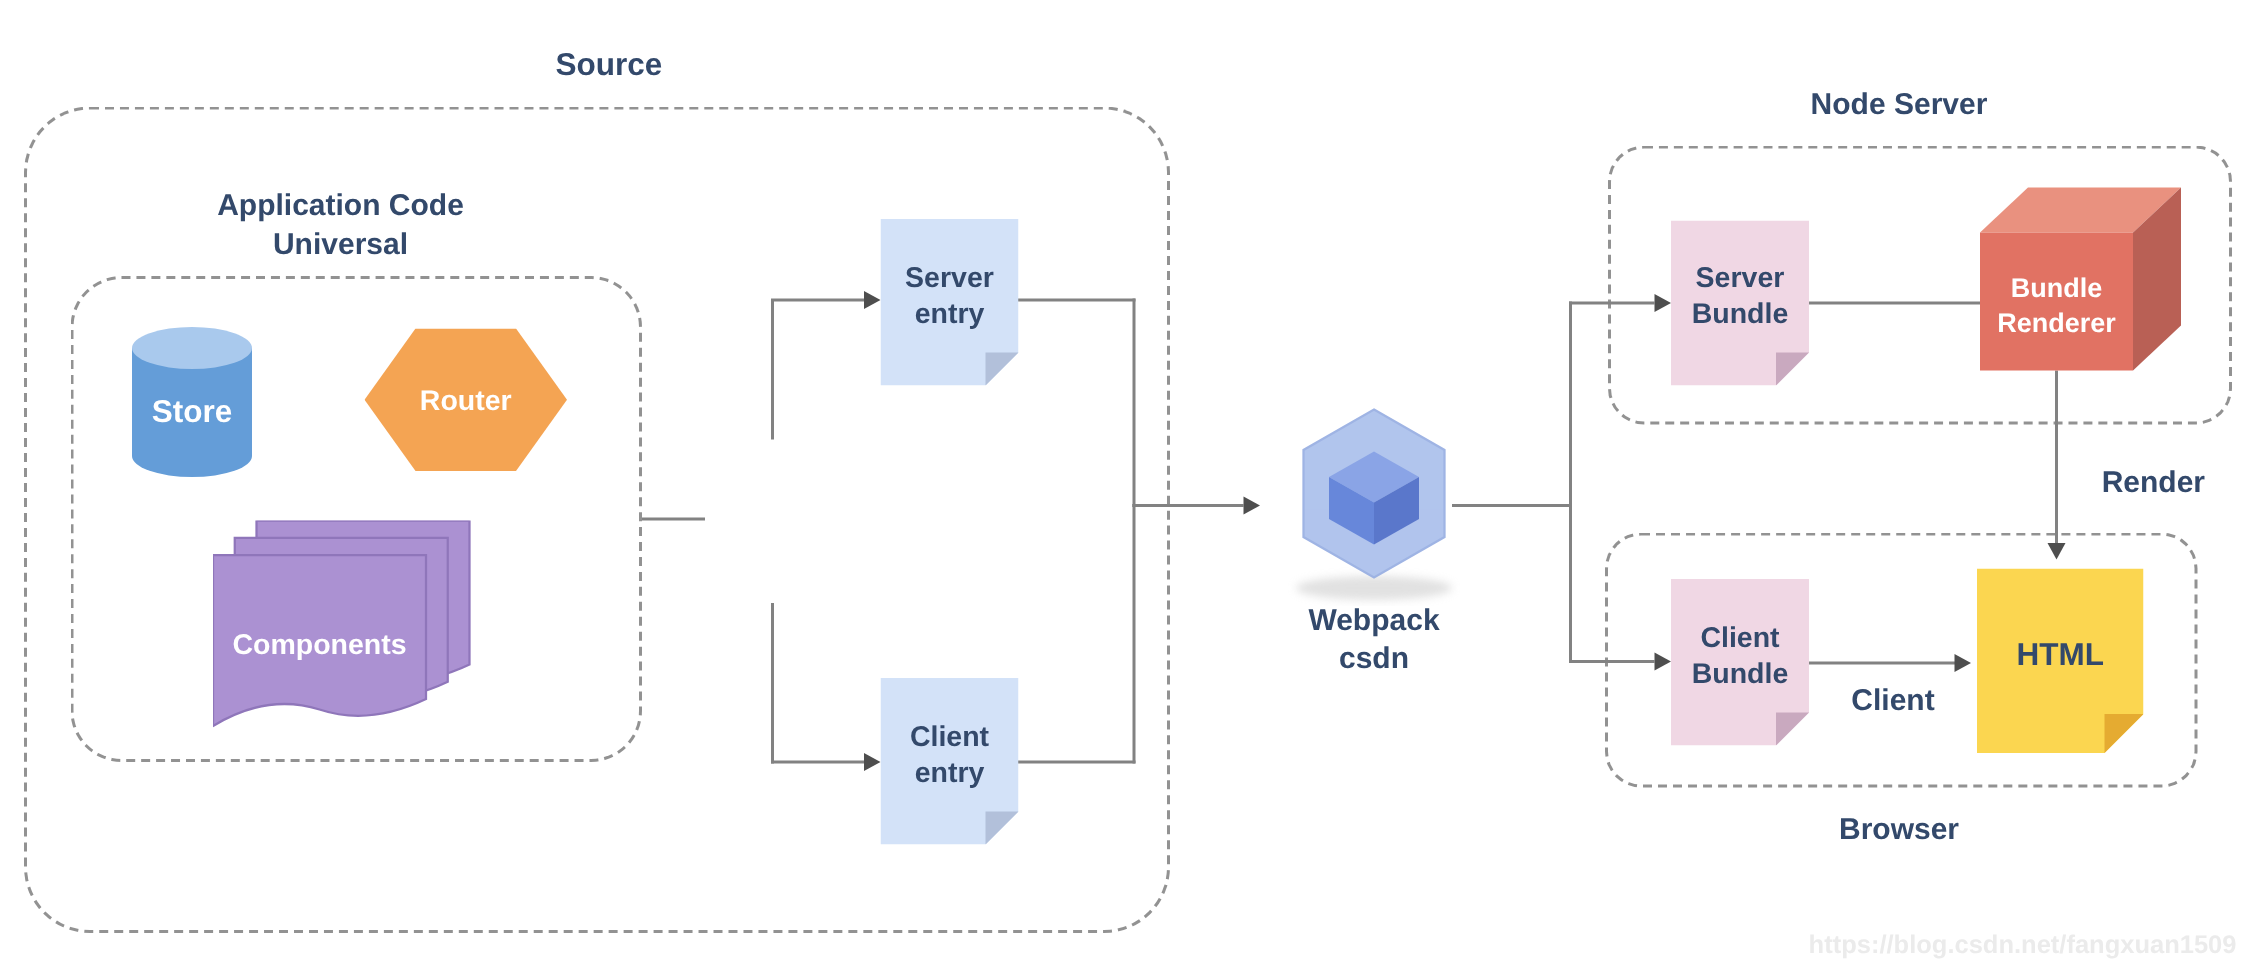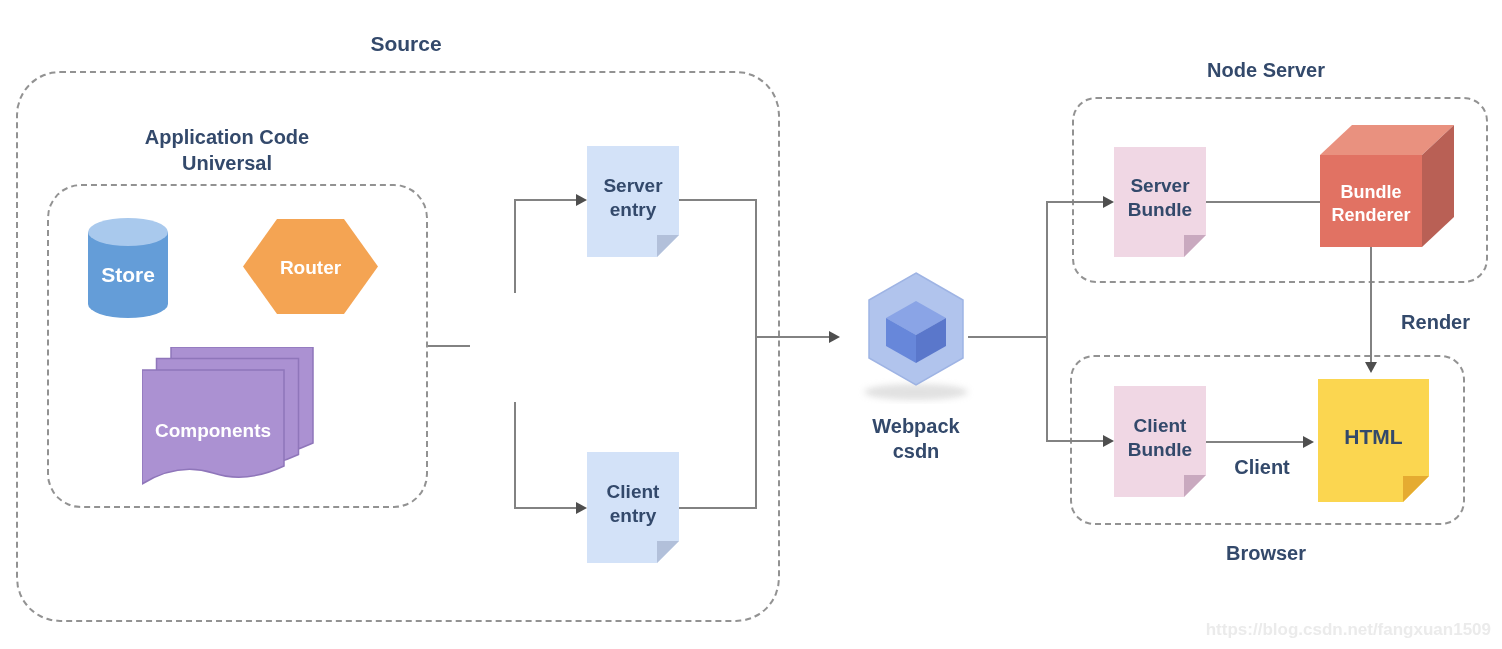--- a/index.html
+++ b/index.html
@@ -149,21 +149,21 @@
           <filter id="soft" x="-40%" y="-40%" width="180%" height="180%">
             <feGaussianBlur stdDeviation="3"></feGaussianBlur>
           </filter>
         </defs>
       <ellipse cx="63" cy="124" rx="52" ry="8" fill="#c9c9c9" opacity="0.55" filter="url(#soft)"></ellipse>
       <polygon points="63,5 110,32 110,90 63,117 16,90 16,32" fill="#abc0ec" stroke="#97aee2" stroke-width="1.5" opacity="0.92"></polygon>
       <polygon points="63,33 93,50 63,67 33,50" fill="#8aa4e6"></polygon>
       <polygon points="33,50 63,67 63,95 33,78" fill="#6787da"></polygon>
       <polygon points="63,67 93,50 93,78 63,95" fill="#5a77cb"></polygon>
     </svg>
-    <div class="group-label" style="left:-10px;top:134px;width:146px;line-height:25px;margin-top:12px;">
+    <div class="group-label" style="left:-10px;top:134px;width:146px;line-height:25px;">
       <div>Webpack</div>
       <div>csdn</div>
     </div>
   </div>
 
   <div class="note" style="left:1114px;top:147px;">
     <svg width="92" height="110" viewBox="0 0 92 110">
       <path d="M0,0 H92 V88 L70,110 H0 Z" fill="#f0d7e4"></path>
       <polygon points="70,110 92,88 70,88" fill="#c9a9bf"></polygon>
     </svg>

